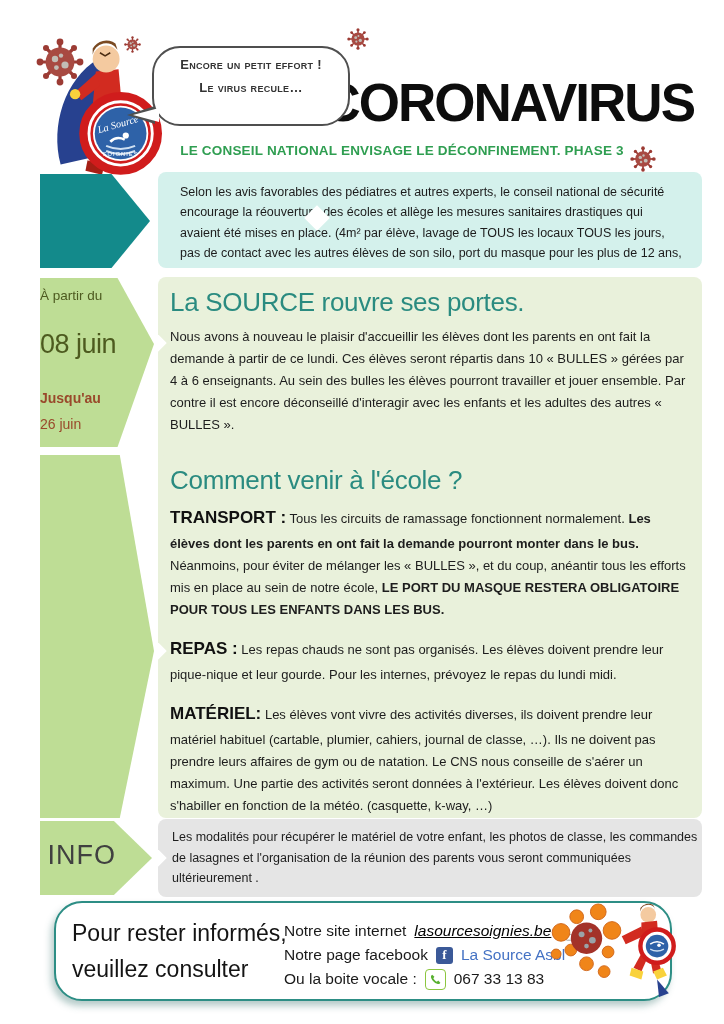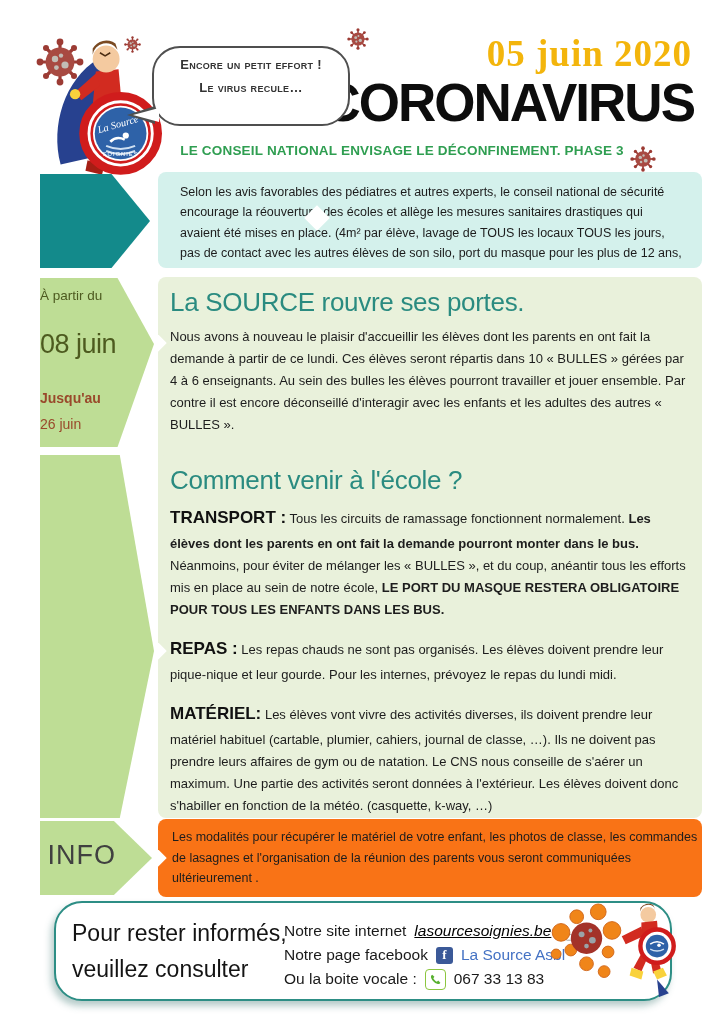--- a/index.html
+++ b/index.html
@@ -45,21 +45,21 @@
               color:#404040;letter-spacing:1px;z-index:2;}
 
   
   .cbox{position:absolute;left:158px;width:544px;border-radius:8px;overflow:hidden;}
   .notch{position:absolute;width:18px;height:18px;background:#fff;transform:rotate(45deg);left:-13px;}
   #box-intro{top:172px;height:96px;background:#d4f1ec;padding:10px 18px 0 22px;box-sizing:border-box;}
   #box-reopen{top:277px;height:216px;background:#e9f1db;padding:6px 16px 0 12px;box-sizing:border-box;}
   #box-reopen .notch{top:57px;}
   #box-access{top:455px;height:363px;background:#e9f1db;padding:6px 16px 0 12px;box-sizing:border-box;}
   #box-access .notch{top:187px;}
-  #box-info{top:819px;height:78px;background:#f97316;padding:8px 4px 0 14px;box-sizing:border-box;}
+  #box-info{top:819px;height:78px;background:#e5e5e5;padding:8px 4px 0 14px;box-sizing:border-box;}
   #box-info .notch{top:30px;}
   .notch-holder{position:absolute;left:158px;width:20px;z-index:2;}
 
   .intro-text{font-size:12.5px;line-height:1.62;color:#1c1c1c;}
   h2.sec{font-size:26px;font-weight:normal;color:#2a8b80;margin:4px 0 8px 0;letter-spacing:-.3px;}
   .body-p{font-size:13px;line-height:1.7;color:#1d1d1d;margin:0 0 14px 0;}
   .body-p .plabel{font-weight:bold;font-size:17px;color:#111;}
   .body-p .b{font-weight:bold;}
   .info-text{font-size:12.5px;line-height:1.65;color:#1d1d1d;}
 
@@ -150,21 +150,20 @@
     <path d="M74,112 q14,6 28,0" stroke="#cfe0f2" stroke-width="2" fill="none"></path>
     <path d="M74,117 q14,6 28,0" stroke="#cfe0f2" stroke-width="2" fill="none"></path>
     <text x="88" y="122" font-size="5.5" fill="#ffffff" text-anchor="middle" letter-spacing="1">SOIGNIES</text>
   </svg>
 
   <div class="bubble">
     <div class="bl">Encore un petit effort !</div>
     <div class="bl">Le virus recule…</div>
   </div>
 
-  <div class="hdr-date">05 juin 2020</div>
   <div class="hdr-title">CORONAVIRUS</div>
   <div class="hdr-sub">LE CONSEIL NATIONAL ENVISAGE LE DÉCONFINEMENT. PHASE 3</div>
 
   <div class="arrow" id="arrow-intro"></div>
   <div class="cbox" id="box-intro">
     <div class="intro-text">Selon les avis favorables des pédiatres et autres experts, le conseil national de sécurité encourage la réouverture des écoles et allège les mesures sanitaires drastiques qui avaient été mises en place. (4m² par élève, lavage de TOUS les locaux TOUS les jours, pas de contact avec les autres élèves de son silo, port du masque pour les plus de 12 ans, …)</div>
   </div>
   <div class="notch-holder" style="top:172px;height:96px">
       <div class="notch" style="top:37px;left:150px;position:absolute"></div>
     </div>

